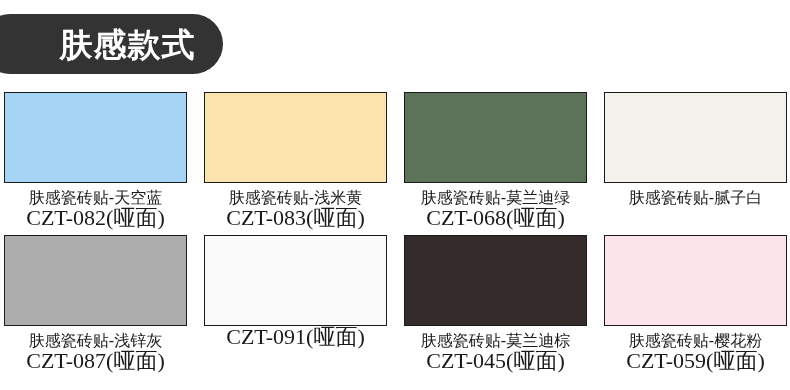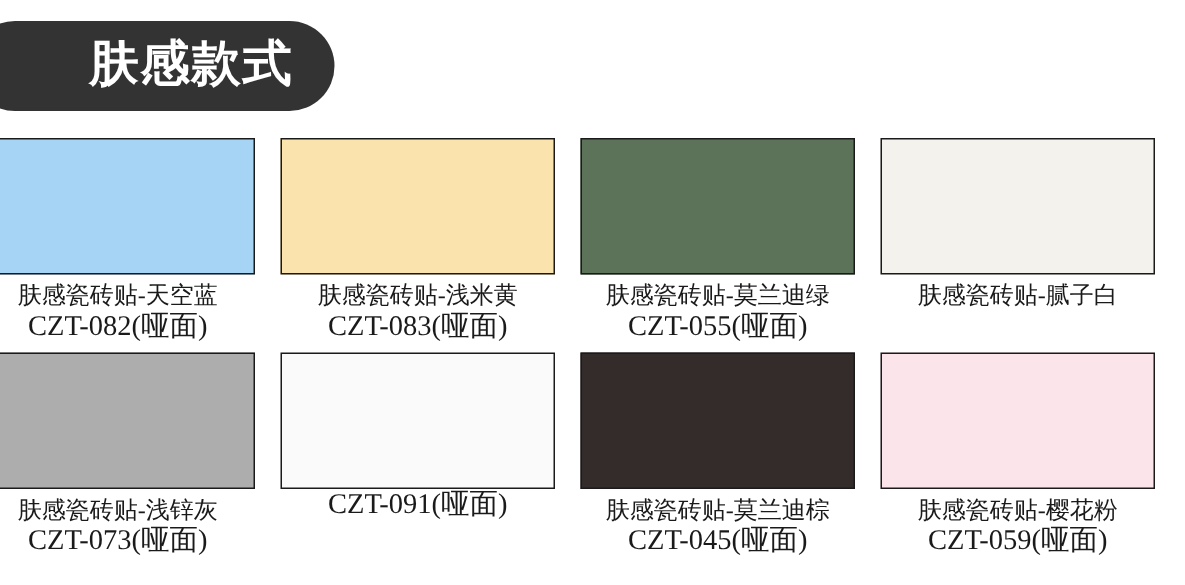--- a/index.html
+++ b/index.html
@@ -25,21 +25,21 @@
     height: 60px;
     background: #333333;
     border-radius: 30px;
     display: flex;
     align-items: center;
     justify-content: center;
     padding-left: 16px;
   }
   .header-title {
     color: #ffffff;
-    font-family: Liberation Mono, monospace;
+    font-family: Liberation Sans, sans-serif;
     font-size: 33px;
     font-weight: 700;
     letter-spacing: 1px;
     line-height: 1;
     margin-left: 36px;
   }
 
   
   .swatch-grid {
     position: absolute;
@@ -49,21 +49,20 @@
     display: grid;
     grid-template-columns: repeat(4, 183px);
     grid-column-gap: 17px;
     grid-row-gap: 8px;
   }
 
   .swatch-tile {
     width: 149px;
     display: flex;
     flex-direction: column;
-    align-items: center;
   }
 
   .swatch-chip {
     width: 183px;
     height: 91px;
     border: 1px solid #1a1a1a;
   }
 
   .swatch-label {
     width: 183px;
@@ -73,21 +72,21 @@
     font-size: 16px;
     line-height: 18px;
     margin-top: 6px;
     white-space: nowrap;
   }
   .swatch-code {
     width: 183px;
     text-align: center;
     color: #1a1a1a;
     font-family: "Liberation Serif", "DejaVu Serif", serif;
-    font-size: 19px;
+    font-size: 22px;
     line-height: 19px;
     margin-top: 1px;
     white-space: nowrap;
   }
 </style>
 </head>
 <body>
 
 <div class="header-banner">
   <span class="header-title">肤感款式</span>
@@ -100,30 +99,30 @@
       <div class="swatch-code">CZT-082(哑面)</div>
     </div>
     <div class="swatch-tile">
       <div class="swatch-chip" style="background: rgb(251, 227, 174); border-color: rgb(26, 26, 26);"></div>
       <div class="swatch-label">肤感瓷砖贴-浅米黄</div>
       <div class="swatch-code">CZT-083(哑面)</div>
     </div>
     <div class="swatch-tile">
       <div class="swatch-chip" style="background: rgb(93, 115, 89); border-color: rgb(26, 26, 26);"></div>
       <div class="swatch-label">肤感瓷砖贴-莫兰迪绿</div>
-      <div class="swatch-code">CZT-055(哑面)</div>
+      <div class="swatch-code">CZT-068(哑面)</div>
     </div>
     <div class="swatch-tile">
       <div class="swatch-chip" style="background: rgb(243, 242, 237); border-color: rgb(26, 26, 26);"></div>
       <div class="swatch-label">肤感瓷砖贴-腻子白</div>
     </div>
     <div class="swatch-tile">
       <div class="swatch-chip" style="background: rgb(173, 173, 173); border-color: rgb(26, 26, 26);"></div>
       <div class="swatch-label">肤感瓷砖贴-浅锌灰</div>
-      <div class="swatch-code">CZT-073(哑面)</div>
+      <div class="swatch-code">CZT-087(哑面)</div>
     </div>
     <div class="swatch-tile">
       <div class="swatch-chip" style="background: rgb(250, 250, 250); border-color: rgb(26, 26, 26);"></div>
       <div class="swatch-code">CZT-091(哑面)</div>
     </div>
     <div class="swatch-tile">
       <div class="swatch-chip" style="background: rgb(51, 44, 42); border-color: rgb(26, 26, 26);"></div>
       <div class="swatch-label">肤感瓷砖贴-莫兰迪棕</div>
       <div class="swatch-code">CZT-045(哑面)</div>
     </div>

